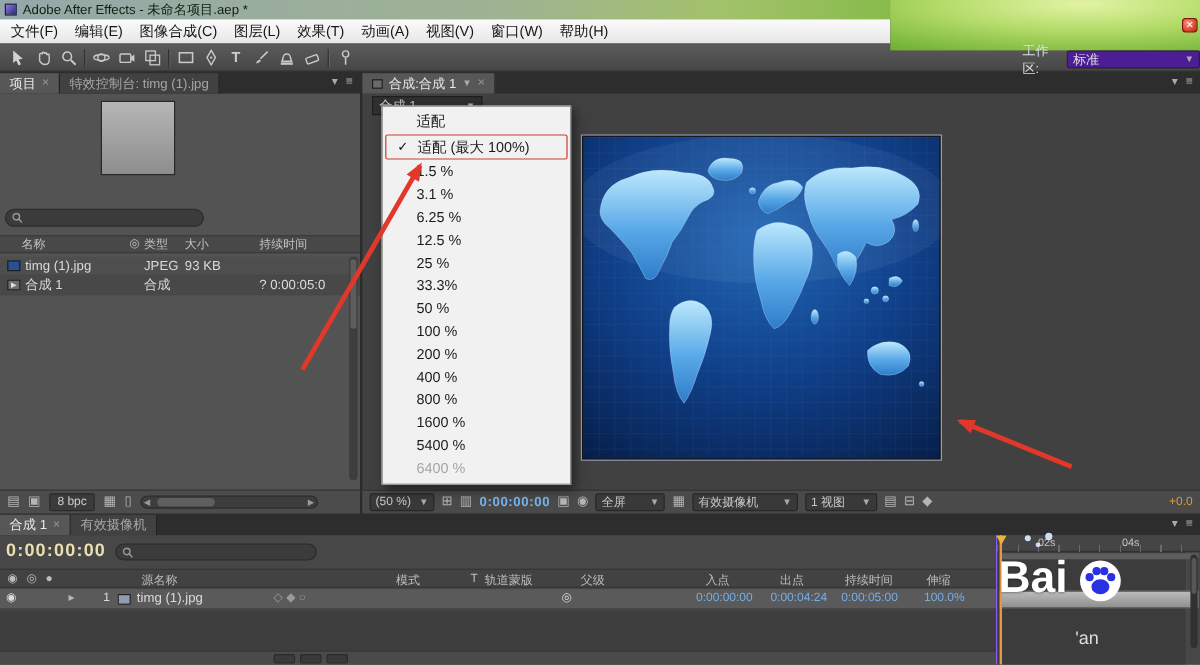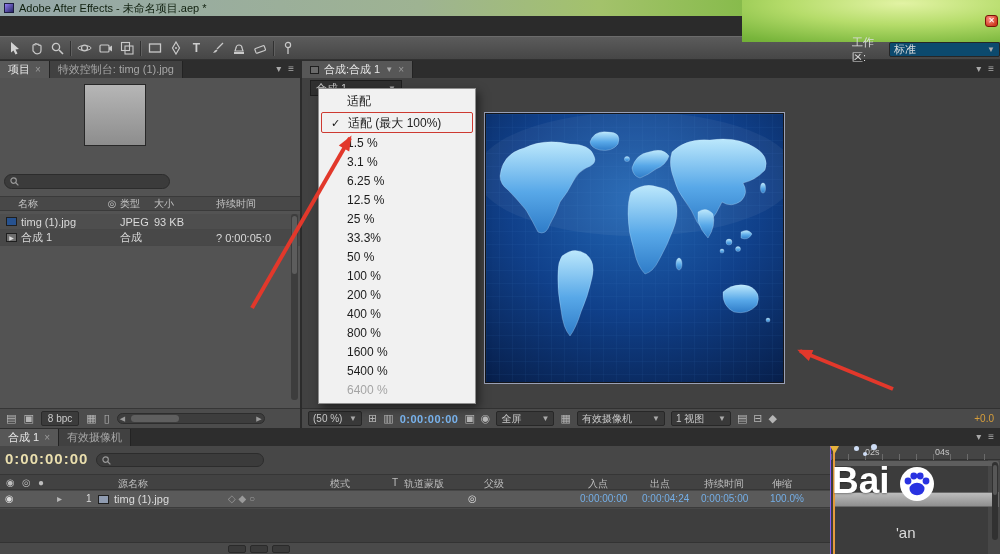--- a/index.html
+++ b/index.html
@@ -20,21 +20,21 @@
     color:#fff; font-size:8px; line-height:10px; text-align:center; }
   .menubar { left:0; top:16px; width:742px; height:20px; z-index:4;
     background:linear-gradient(#fbfbfb,#e7e7e7); display:flex; align-items:center; padding-left:2px; }
   .menu-item { font-size:12px; color:#161616; padding:0 7px; line-height:20px; white-space:nowrap; }
   .toolbar { left:0; top:36px; width:1000px; height:24px; z-index:2;
     background:linear-gradient(#5b5b5b,#464646); border-top:1px solid #6b6b6b; border-bottom:1px solid #313131;
     display:flex; align-items:center; padding:0 4px; }
   .tool { width:21px; height:19px; display:flex; align-items:center; justify-content:center; color:#cdcdcd; font-size:12px; font-weight:bold; }
   .tsep { width:1px; height:15px; background:#313131; margin:0 3px; box-shadow:1px 0 0 #606060; }
   .workspace { left:852px; top:42px; height:15px; z-index:6; display:flex; align-items:center; font-size:11px; color:#ddd; }
-  .ws-box { margin-left:4px; width:120px; height:15px; background:#0c4a6e; border:1px solid #262626; border-radius:2px;
+  .ws-box { margin-left:4px; width:120px; height:15px; background:#4c1d95; border:1px solid #262626; border-radius:2px;
     display:flex; align-items:center; justify-content:space-between; padding:0 4px; }
 
   
   .panel { background:#535353; z-index:1; }
   .tabbar { position:absolute; left:0; top:0; right:0; height:18px; background:#2d2d2d; display:flex; align-items:flex-end; }
   .tab { height:17px; display:flex; align-items:center; padding:0 8px; font-size:11px; gap:5px; border-right:1px solid #232323; white-space:nowrap; }
   .tab.active { background:#575757; color:#e8e8e8; }
   .tab.inactive { background:#414141; color:#a6a6a6; }
   .tab .x { color:#9a9a9a; font-size:10px; }
   .panel-menu { position:absolute; right:4px; top:3px; color:#aaa; font-size:10px; letter-spacing:2px; }
@@ -124,20 +124,31 @@
 <div class="screen">
 
   <div class="abs wallpaper"></div>
 
   <div class="abs titlebar">
     <span class="app-icon"></span>
     <span>Adobe After Effects - 未命名项目.aep *</span>
   </div>
   <div class="abs win-close">✕</div>
 
+  <div class="abs menubar">
+    <span class="menu-item">文件(F)</span>
+    <span class="menu-item">编辑(E)</span>
+    <span class="menu-item">图像合成(C)</span>
+    <span class="menu-item">图层(L)</span>
+    <span class="menu-item">效果(T)</span>
+    <span class="menu-item">动画(A)</span>
+    <span class="menu-item">视图(V)</span>
+    <span class="menu-item">窗口(W)</span>
+    <span class="menu-item">帮助(H)</span>
+  </div>
 
   <div class="abs toolbar">
     <span class="tool">
       <svg width="12" height="14" viewBox="0 0 12 14">
           <path d="M2,1 L10,8 L6.5,8.5 L8.5,12.5 L6.5,13.5 L4.5,9.5 L2,11.5 Z" fill="#d2d2d2"></path>
         </svg>
     </span>
     <span class="tool">
       <svg width="14" height="14" viewBox="0 0 14 14">
           <path d="M4,8 V4.5 a1,1 0 0 1 2,0 V3.5 a1,1 0 0 1 2,0 V4 a1,1 0 0 1 2,0 V5 a1,1 0 0 1 2,0 V9 c0,2.6 -1.8,3.8 -3.8,3.8 c-1.8,0 -2.8,-0.9 -4.2,-3 Z" fill="none" stroke="#c9c9c9" stroke-width="1.2"></path>

